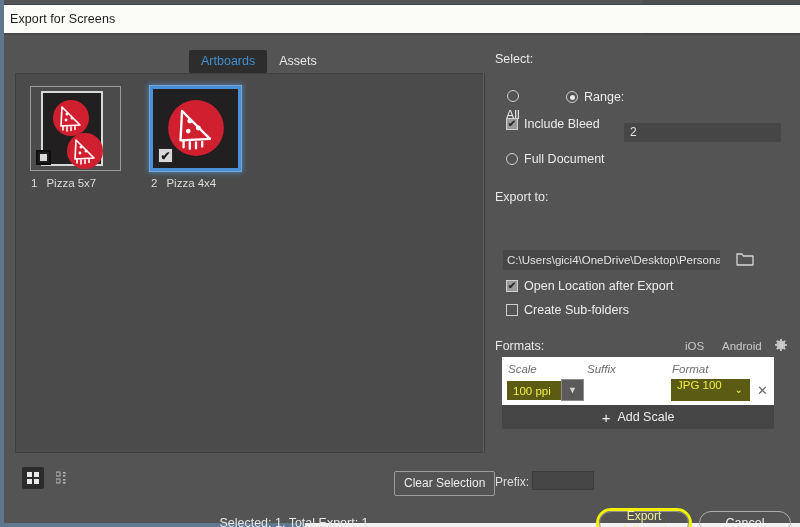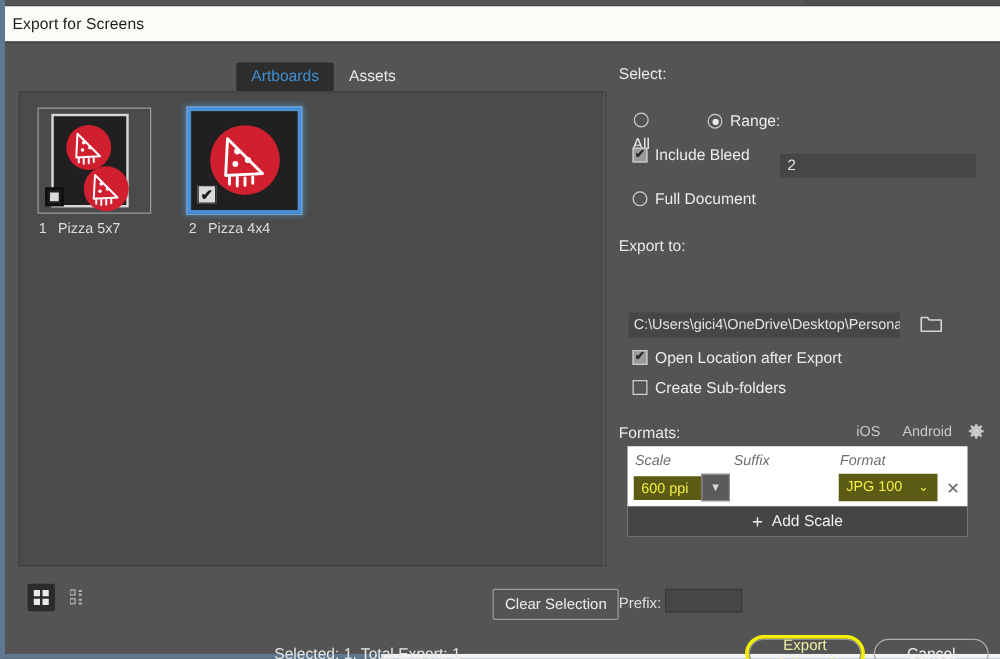--- a/index.html
+++ b/index.html
@@ -147,21 +147,21 @@
     position:absolute;left:59px;top:22px;width:23px;height:22px;background:#5a5a5a;
     border:1px solid #8e8e8e;box-sizing:border-box;display:flex;align-items:center;justify-content:center;
     color:#d6d6d6;font-size:9px;
   }
   .suffix-field{
     position:absolute;left:84px;top:24px;width:122px;height:19px;background:#4a4a4a;
     color:#6e6e6e;font-size:11.5px;display:flex;align-items:center;padding-left:6px;box-sizing:border-box;
   }
   .format-field{
     position:absolute;left:169px;top:22px;width:79px;height:22px;background:#5c5b14;
-    color:#f0ee45;font-size:11.5px;display:flex;align-items:center;
+    color:#f0ee45;font-size:11.5px;display:flex;align-items:flex-start;
     padding-left:6px;box-sizing:border-box;
   }
   .format-arrow{position:absolute;right:7px;top:5px;color:#f0ee45;font-size:10px;}
   .x-btn{position:absolute;left:255px;top:26px;color:#6a6a6a;font-size:13px;}
 
   .add-scale{
     position:absolute;left:498px;top:370px;width:272px;height:24px;background:#454545;
     color:#ededed;font-size:12.5px;display:flex;align-items:center;justify-content:center;gap:7px;
   }
   .plus{font-size:15px;line-height:1;}
@@ -343,21 +343,21 @@
         <path fill="#cfcfcf" d="M8 5.4A2.6 2.6 0 1 0 8 10.6 2.6 2.6 0 0 0 8 5.4zm0 1.5a1.1 1.1 0 1 1 0 2.2 1.1 1.1 0 0 1 0-2.2z"></path>
         <path fill="#cfcfcf" d="M7.1 0h1.8l.3 2 1.3.55L12.2 1.3l1.3 1.3-1.25 1.7.55 1.3 2 .3v1.8l-2 .3-.55 1.3 1.25 1.7-1.3 1.3-1.7-1.25-1.3.55-.3 2H7.1l-.3-2-1.3-.55L3.8 12.2l-1.3-1.3 1.25-1.7-.55-1.3-2-.3V5.8l2-.3.55-1.3L2.5 2.5l1.3-1.3 1.7 1.25L6.8 1.9z" opacity=".92"></path>
       </svg>
     </div>
 
     <div class="fmt-panel">
       <div class="col-h" style="left:6px;">Scale</div>
       <div class="col-h" style="left:85px;">Suffix</div>
       <div class="col-h" style="left:170px;">Format</div>
 
-      <div class="scale-field">600 ppi</div>
+      <div class="scale-field">100 ppi</div>
       <div class="scale-arrow">▼</div>
       <div class="format-field">
         <span>JPG 100</span>
         <span class="format-arrow">⌄</span>
       </div>
       <div class="x-btn">✕</div>
     </div>
 
     <div class="add-scale">
       <span class="plus">+</span>

